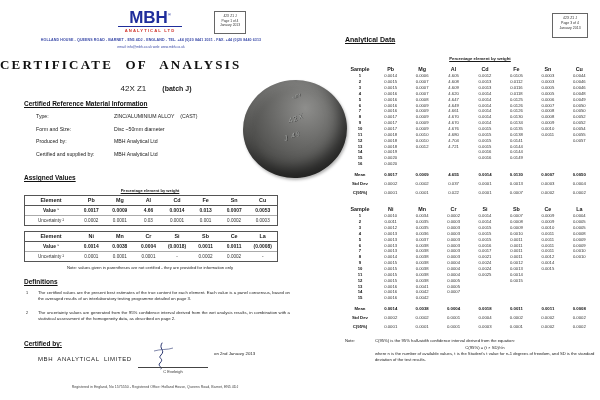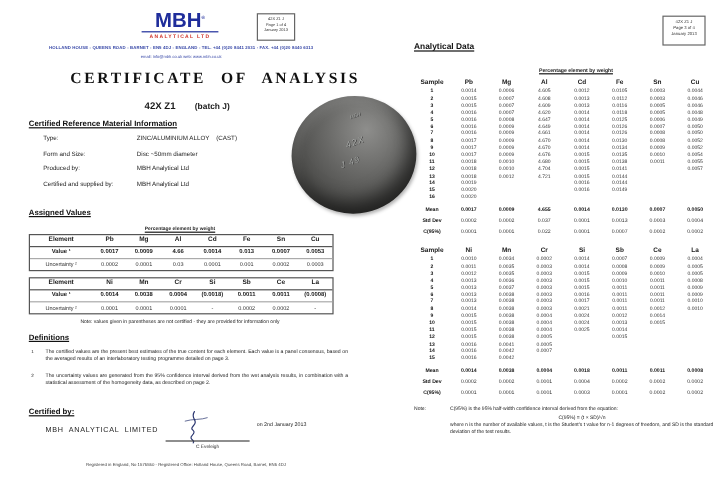--- a/index.html
+++ b/index.html
@@ -17,24 +17,24 @@
             border-top:1px solid #1f2d9b;padding-top:1px;}
   .addr{left:5px;top:38px;width:292px;font-size:3.6px;color:#3a4aa8;font-weight:bold;text-align:center;letter-spacing:0.1px;}
   .mail{left:5px;top:44.5px;width:292px;font-size:3.4px;color:#3a4aa8;text-align:center;}
 
   .stamp{border:0.8px solid #666;background:#fff;text-align:center;font-size:3.3px;line-height:4.6px;
          color:#333;padding-top:2px;}
   .stamp-l{left:214px;top:11px;width:30px;height:19px;}
   .stamp-r{left:552px;top:13px;width:34px;height:21px;font-size:3.5px;line-height:5px;}
 
   
-  .title{left:0;top:57px;width:300px;text-align:right;font-family:"Liberation Serif",serif;
+  .title{left:0;top:57px;width:300px;text-align:left;font-family:"Liberation Serif",serif;
          font-weight:bold;font-size:13px;letter-spacing:2.2px;word-spacing:7px;color:#111;}
   .product-line{left:0;top:84px;width:300px;display:flex;justify-content:center;gap:16px;align-items:baseline;}
-  .product{font-size:8px;font-weight:bold;margin-left:12px;}
+  .product{font-size:8px;font-weight:normal;margin-left:12px;}
   .batch{font-size:7px;font-weight:bold;}
   .sec-head{font-size:6.5px;font-weight:bold;text-decoration:underline;color:#111;}
   .crm-head{left:24px;top:100px;}
   .fields{left:36px;top:113px;width:210px;}
   .frow{display:flex;margin-bottom:6.5px;}
   .fl{width:78px;font-size:5.2px;color:#222;}
   .fv{font-size:5.2px;color:#222;white-space:pre;}
 
   
   .disc{left:243px;top:80px;width:104px;height:98px;z-index:6;transform:rotate(-6deg);}

